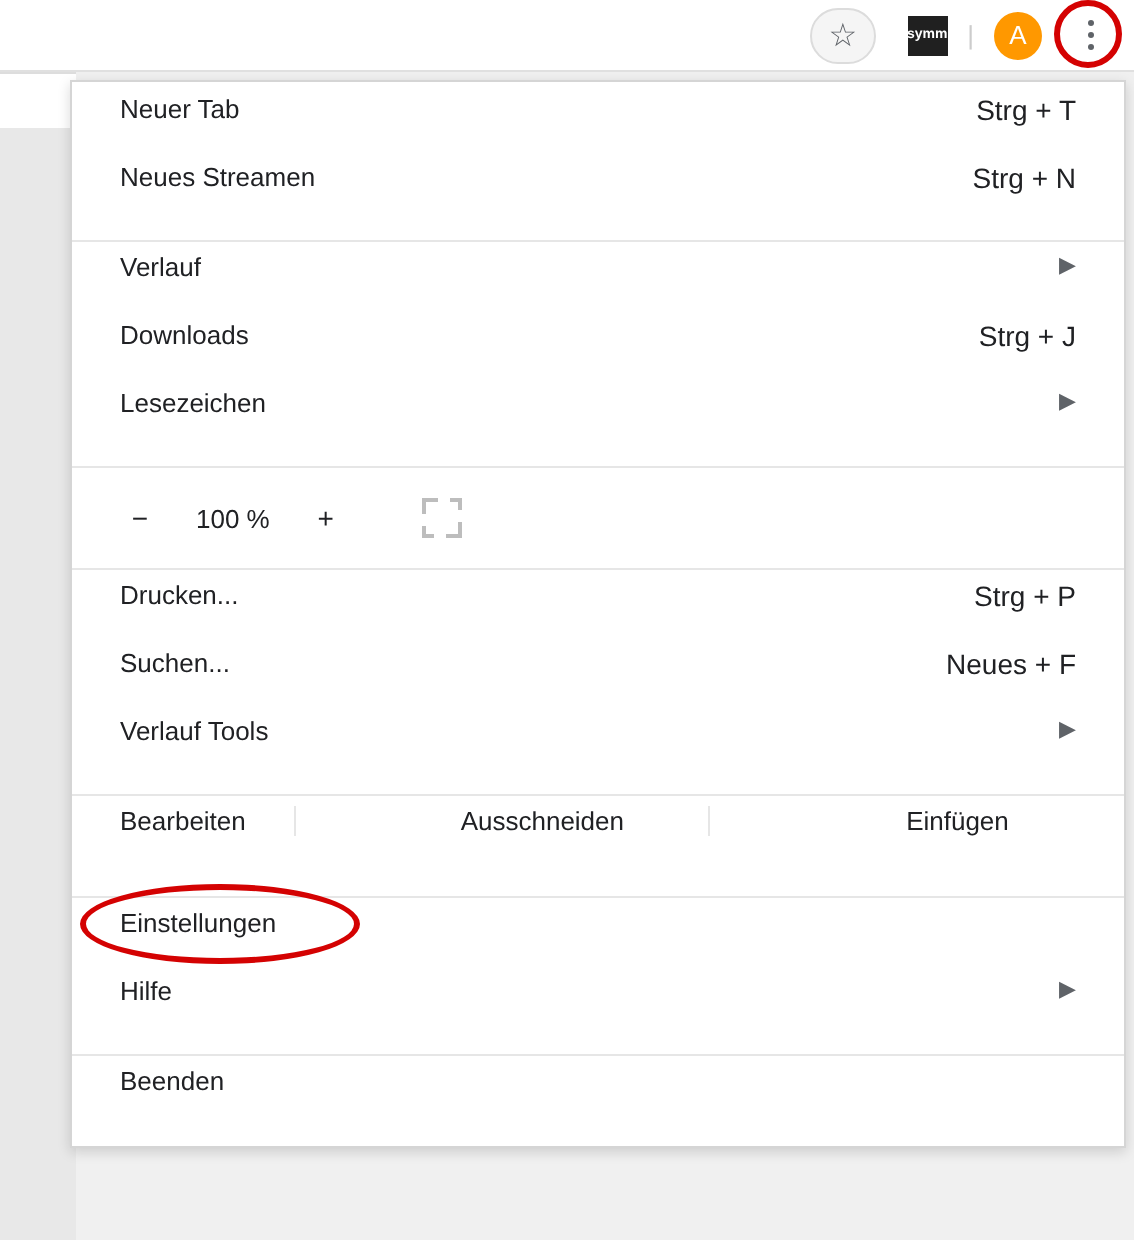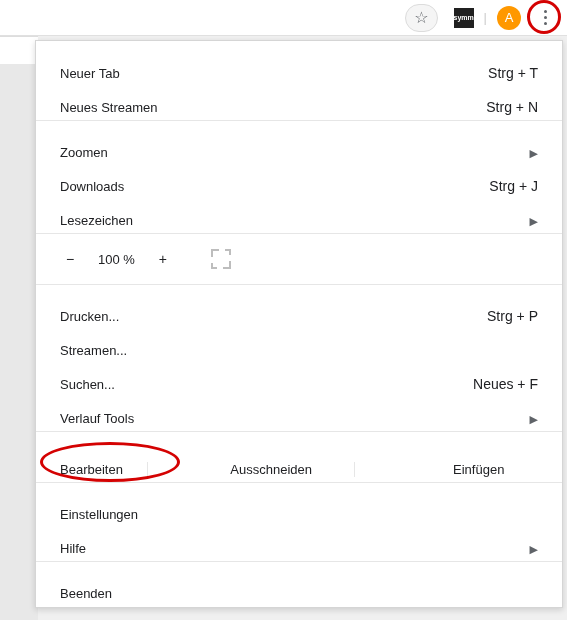--- a/index.html
+++ b/index.html
@@ -86,21 +86,21 @@
       right: 4px;
       top: 40px;
       width: 528px;
       background: #fff;
       border: 1px solid #d5d5d5;
       box-shadow: 0 2px 6px rgba(0,0,0,0.15);
       padding: 6px 0;
     }
     .menu-item {
       display: flex;
-      align-items: flex-end;
+      align-items: flex-start;
       justify-content: space-between;
       padding: 0 24px;
       height: 34px;
       cursor: pointer;
       position: relative;
     }
     .menu-item .label { color: #202124; }
     .menu-item .shortcut { color: #202124; font-size: 14px; }
     .menu-item .chevron {
       color: #5f6368;
@@ -141,21 +141,21 @@
     .fullscreen-btn::after { bottom: 0; right: 0; border-left: none; border-top: none; }
     .fullscreen-corner2, .fullscreen-corner3 {
       position: absolute;
       width: 6px; height: 6px;
       border: 2px solid #bdbdbd;
     }
     .fullscreen-corner2 { top: 0; right: 0; border-left: none; border-bottom: none; }
     .fullscreen-corner3 { bottom: 0; left: 0; border-right: none; border-top: none; }
     .edit-row {
       display: flex;
-      align-items: flex-end;
+      align-items: flex-start;
       height: 40px;
     }
     .edit-row .label {
       padding: 0 24px;
       display: flex; align-items: center;
       color: #202124;
     }
     .edit-btn {
       flex: 1;
       border-left: 1px solid #e6e6e6;
@@ -207,21 +207,21 @@
     <span class="shortcut">Strg + T</span>
   </div>
   <div class="menu-item">
     <span class="label">Neues Streamen</span>
     <span class="shortcut">Strg + N</span>
   </div>
 
   <div class="sep"></div>
 
   <div class="menu-item">
-    <span class="label">Zoomen</span>
+    <span class="label">Verlauf</span>
     <span class="chevron">▶</span>
   </div>
   <div class="menu-item">
     <span class="label">Downloads</span>
     <span class="shortcut">Strg + J</span>
   </div>
   <div class="menu-item">
     <span class="label">Lesezeichen</span>
     <span class="chevron">▶</span>
   </div>
@@ -240,23 +240,20 @@
     </div>
   </div>
 
   <div class="sep"></div>
 
   <div class="menu-item">
     <span class="label">Drucken...</span>
     <span class="shortcut">Strg + P</span>
   </div>
   <div class="menu-item">
-    <span class="label">Streamen...</span>
-  </div>
-  <div class="menu-item">
     <span class="label">Suchen...</span>
     <span class="shortcut">Neues + F</span>
   </div>
   <div class="menu-item">
     <span class="label">Verlauf Tools</span>
     <span class="chevron">▶</span>
   </div>
 
   <div class="sep"></div>
 

